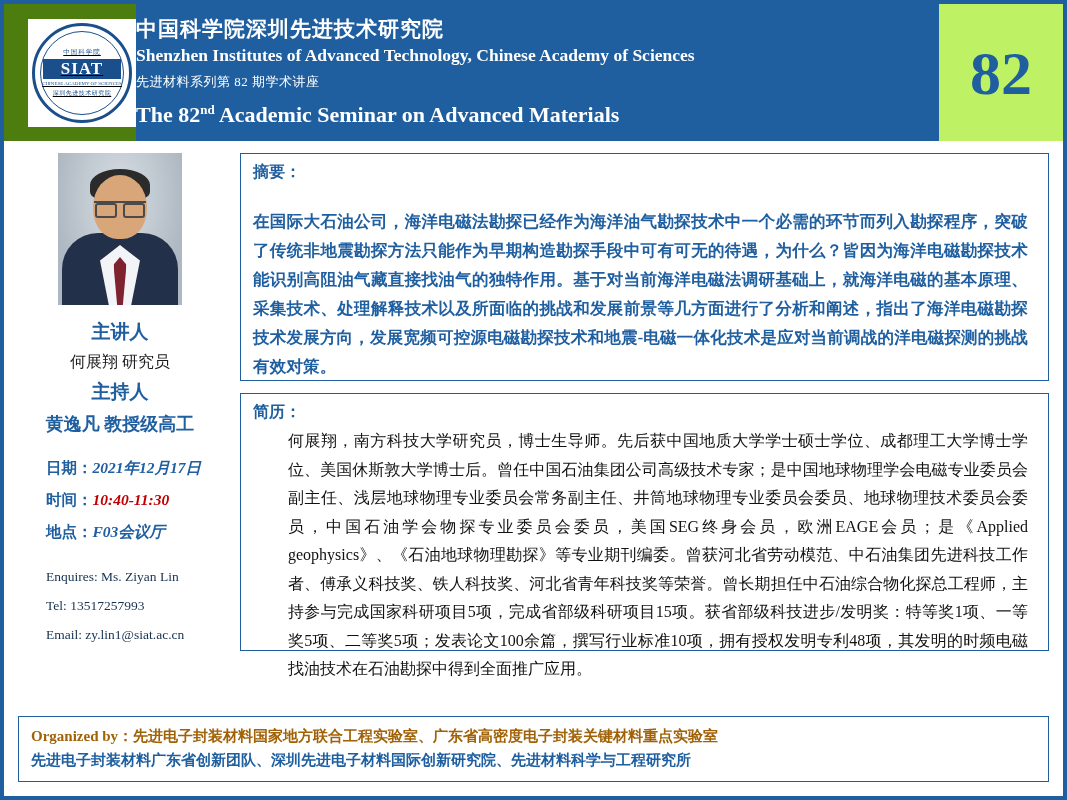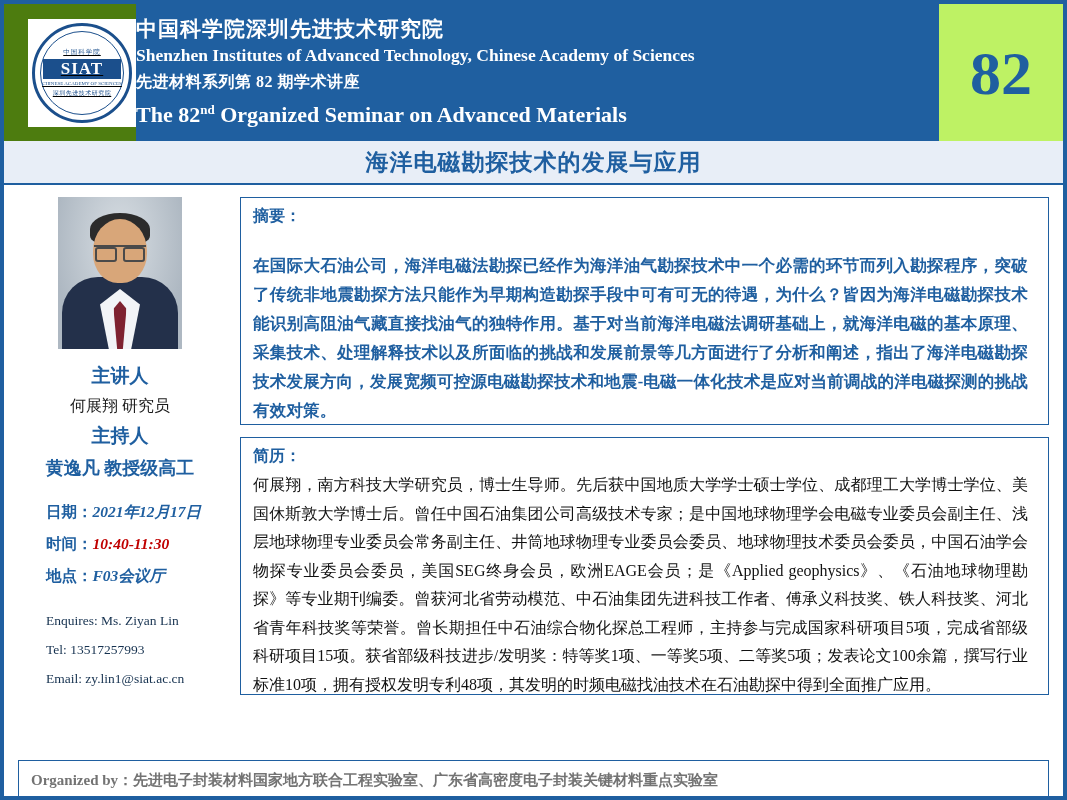--- a/index.html
+++ b/index.html
@@ -112,22 +112,22 @@
     font-weight: bold;
     letter-spacing: 1px;
     line-height: 27px;
   }
   .header-text .l2 {
     font-size: 17.5px;
     font-weight: bold;
     line-height: 25px;
   }
   .header-text .l3 {
-    font-size: 16px;
-    font-weight: bold;
+    font-size: 13px;
+    font-weight: normal;
     letter-spacing: 0.5px;
     line-height: 27px;
   }
   .header-text .l4 {
     font-size: 22px;
     font-weight: bold;
     line-height: 30px;
   }
   .header-text .l4 sup { font-size: 13px; }
   .issue-box {
@@ -309,34 +309,35 @@
     text-align: justify;
     letter-spacing: 0.2px;
     margin-top: 24px;
   }
   .bio-panel { height: 258px; }
   .bio-panel .panel-body {
     color: #111111;
     font-size: 16px;
     line-height: 28.5px;
     text-align: justify;
+    margin-left: 35px;
   }
   
   .footer {
     padding: 0 14px;
   }
   .org-panel {
     border: 1.5px solid #1f5fa0;
     padding: 7px 12px 8px 12px;
     box-sizing: border-box;
   }
   .org-line1 {
     font-size: 15px;
     font-weight: bold;
-    color: #737373;
+    color: #a16207;
     line-height: 24px;
   }
   .org-line2 {
     font-size: 15px;
     color: #1f5fa0;
     font-weight: bold;
     line-height: 25px;
   }
 </style>
 </head>
@@ -352,30 +353,27 @@
           <div class="band">SIAT</div>
           <div class="t-mid">CHINESE ACADEMY OF SCIENCES</div>
           <div class="t-bot">深圳先进技术研究院</div>
         </div>
       </div>
     </div>
     <div class="header-text">
       <div class="l1">中国科学院深圳先进技术研究院</div>
       <div class="l2">Shenzhen Institutes of Advanced Technology, Chinese Academy of Sciences</div>
       <div class="l3">先进材料系列第 82 期学术讲座</div>
-      <div class="l4"><span>The  82</span><sup>nd</sup><span>  Organized Seminar on Advanced Materials</span></div>
+      <div class="l4"><span>The  82</span><sup>nd</sup><span>  Academic Seminar on Advanced Materials</span></div>
     </div>
     <div class="issue-box">
       <div class="issue-num">82</div>
     </div>
   </div>
 
-  <div class="titlebar">
-    <div class="t">海洋电磁勘探技术的发展与应用</div>
-  </div>
 
   <div class="body-wrap">
 
     <div class="left-col">
       <div class="portrait">
         <div class="bg"></div>
         <div class="body"></div>
         <div class="shirt"></div>
         <div class="tie"></div>
         <div class="hair"></div>

